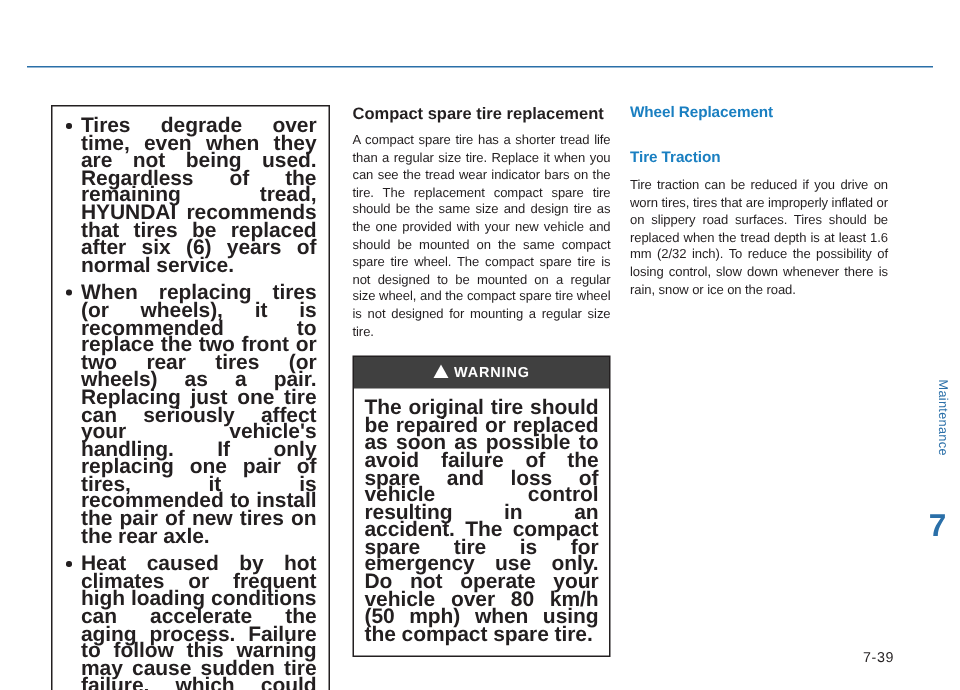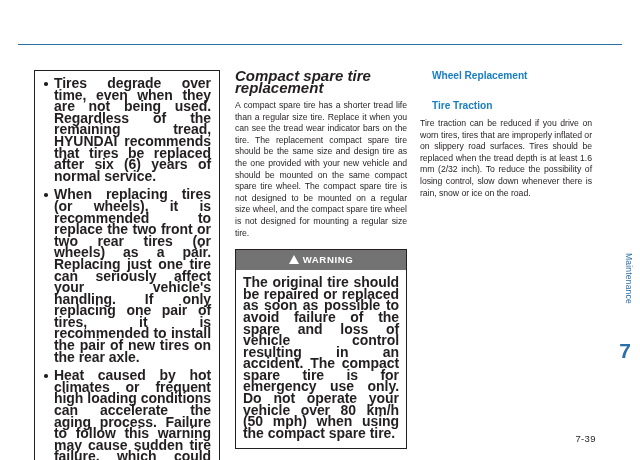--- a/index.html
+++ b/index.html
@@ -101,41 +101,40 @@
     left: 1px;
     top: 4px;
     width: 3.6px;
     height: 3.6px;
     background: #231f20;
     border-radius: 50%;
   }
 
   
   .subhead-italic {
-    font-size: 15px;
-    font-weight: bold;
-    font-style: italic;
+    font-size: 11px;
+    font-weight: bold;
     line-height: 12px;
     margin: 0 0 6px 0;
   }
   p.body {
     font-size: 8.7px;
     line-height: 11.6px;
     margin: 0 0 8px 0;
     text-align: justify;
     letter-spacing: -0.05px;
   }
 
   
   .warning-block {
     border: 1px solid #231f20;
     margin-top: 10px;
   }
   .warning-bar {
-    background: #737373;
+    background: #404040;
     color: #ffffff;
     font-size: 9.6px;
     font-weight: bold;
     letter-spacing: 0.6px;
     padding: 4px 0 5px 0;
     text-align: center;
   }
   .warning-bar .tri {
     display: inline-block;
     width: 0; height: 0;
@@ -153,21 +152,21 @@
     line-height: 11.6px;
     text-align: justify;
     letter-spacing: -0.05px;
   }
 
   
   .head-blue {
     color: #1a7fc1;
     font-size: 10.2px;
     font-weight: bold;
-    margin: 0 0 7px 12px;
+    margin: 0 0 7px 0;
     letter-spacing: -0.05px;
   }
   .spacer-lg { height: 12px; }
 </style>
 </head>
 <body>
 
 <div class="top-rule"></div>
 
 <div class="col col1">

